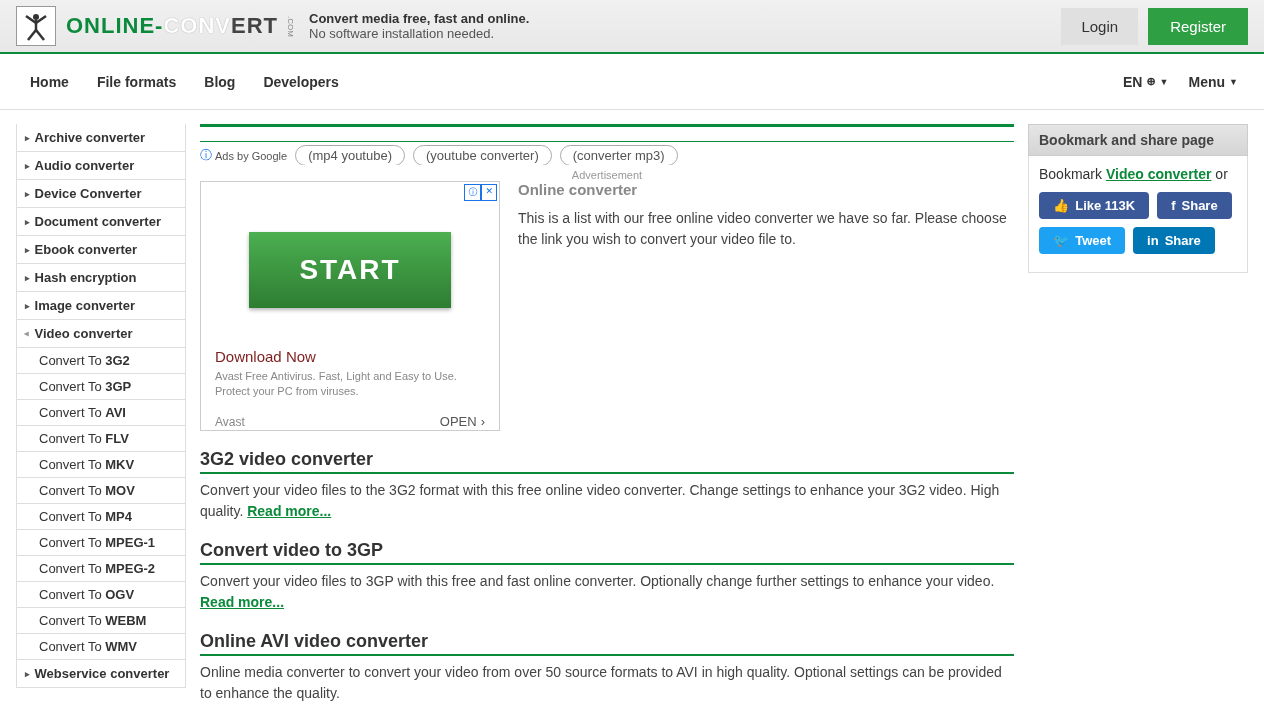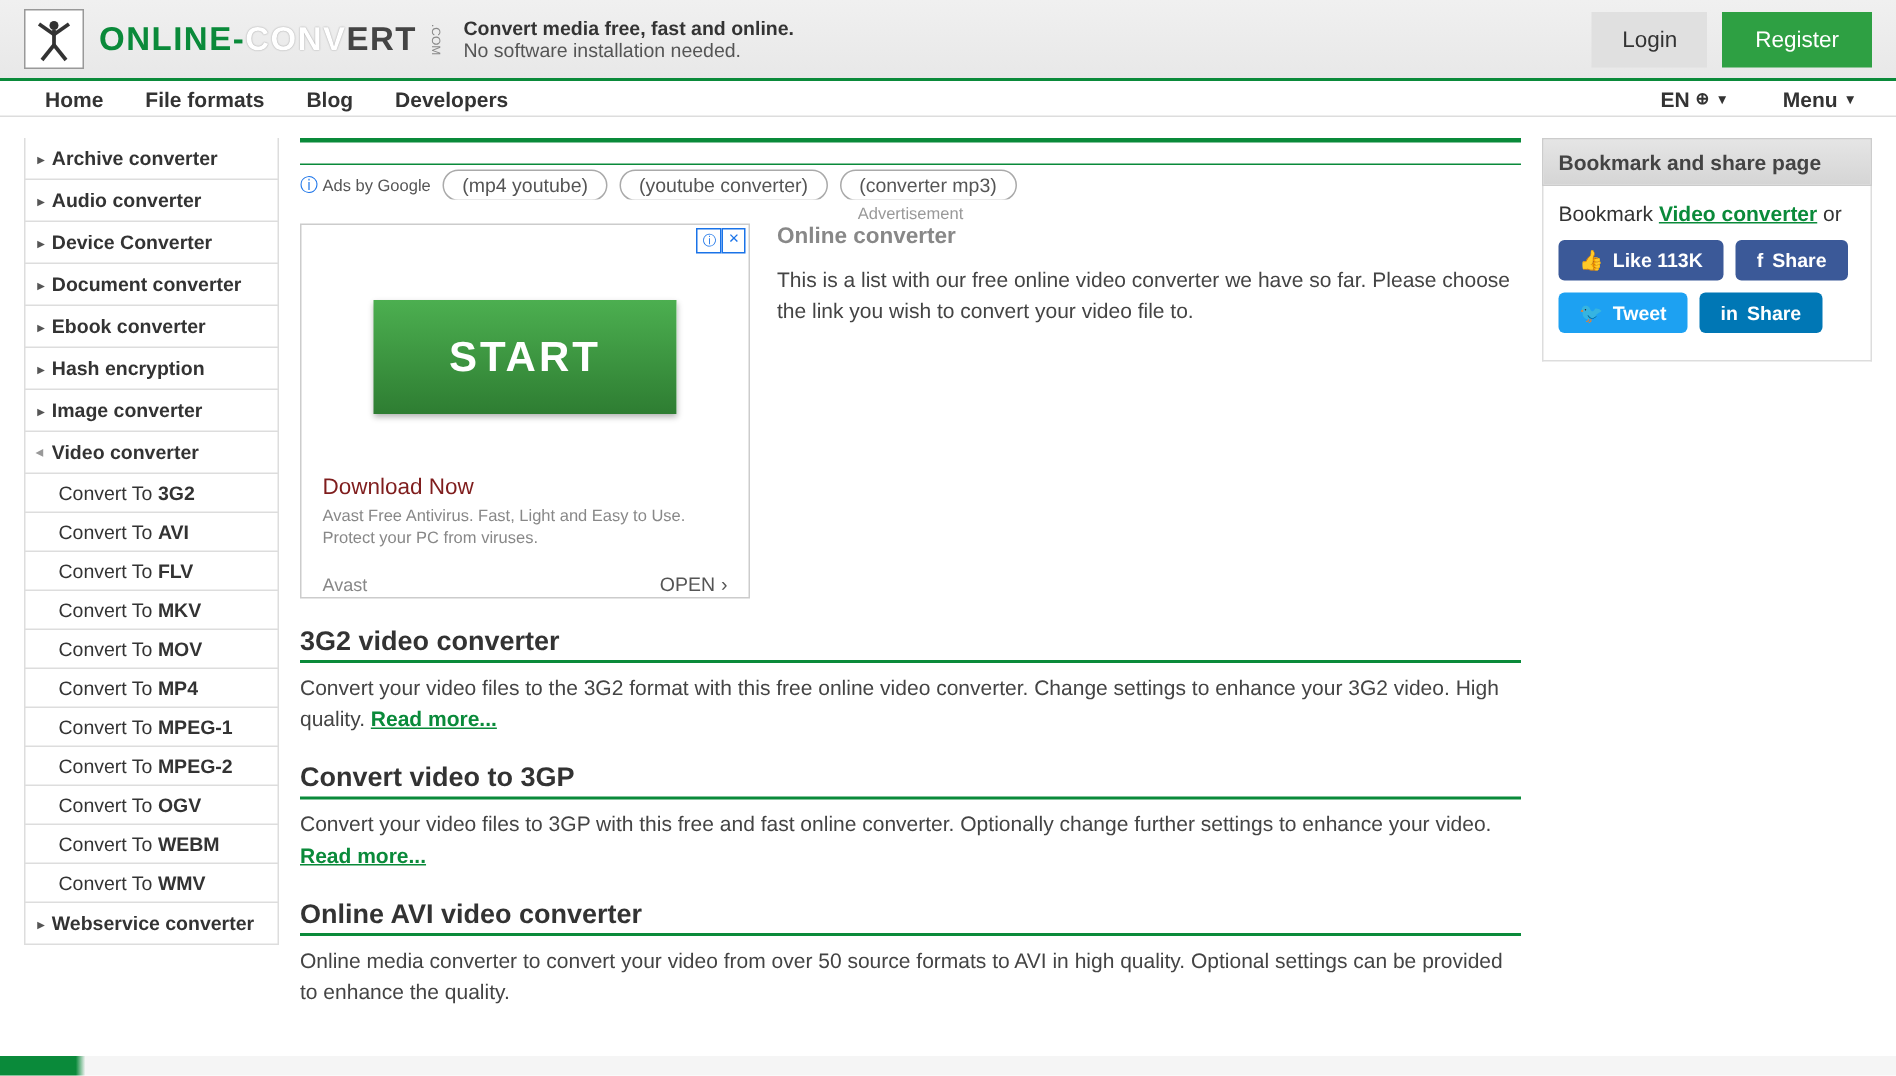--- a/index.html
+++ b/index.html
@@ -12,24 +12,24 @@
 .logo-text{font-size:22px;font-weight:bold;letter-spacing:1px}
 .logo-text .g{color:#0a8a3a}
 .logo-text .w{color:#fff;text-shadow:0 0 1px #888}
 .logo-text .d{color:#444}
 .logo-sub{font-size:8px;color:#888;writing-mode:vertical-lr;margin-left:-2px}
 .tagline{margin-left:14px;font-size:13px;color:#555}
 .tagline .t1{font-weight:bold;color:#333}
 .header-spacer{flex:1}
 .login-btn{background:#e0e0e0;border:none;padding:10px 20px;font-size:15px;color:#333;cursor:pointer;margin-right:10px}
 .register-btn{background:#2ea043;border:none;padding:10px 22px;font-size:15px;color:#fff;cursor:pointer}
-.navbar{background:#fff;border-bottom:1px solid #ddd;padding:0 16px;display:flex;align-items:center;height:24px}
+.navbar{background:#fff;border-bottom:1px solid #ddd;padding:0 16px;display:flex;align-items:center;height:56px}
 .nav-item{padding:12px 14px;font-weight:bold;color:#333;cursor:pointer;font-size:14px}
 .nav-spacer{flex:1}
-.nav-right{display:flex;align-items:center;gap:36px;padding-right:10px}
+.nav-right{display:flex;align-items:center;gap:20px;padding-right:10px}
 .nav-lang,.nav-menu{font-weight:bold;cursor:pointer;display:flex;align-items:center;gap:4px}
 .content{display:flex;gap:14px;padding:14px 16px;background:#fff;align-items:flex-start}
 .sidebar{width:170px;flex-shrink:0}
 .sb-header{background:linear-gradient(#e5e5e5,#d5d5d5);padding:7px 10px;font-weight:bold;font-size:14px;border:1px solid #ccc;color:#444}
 .sb-item{border:1px solid #ddd;border-top:none;padding:6px 8px;font-weight:bold;font-size:13px;cursor:pointer;display:flex;align-items:center;gap:5px;color:#333;background:#fff}
 .sb-item.expanded .arrow{transform:rotate(90deg)}
 .arrow{font-size:9px;color:#555}
 .sb-sub{border:1px solid #ddd;border-top:none;padding:5px 8px 5px 22px;font-size:13px;cursor:pointer;background:#fff}
 .sb-sub b{font-weight:bold}
 .main{flex:1;min-width:0}
@@ -146,20 +146,21 @@
     <div class="sb-item">
           <span class="arrow">▸</span>
           <span>Image converter</span>
         </div>
     <div class="sb-item expanded">
           <span class="arrow" style="color:#999">▾</span>
           <span>Video converter</span>
         </div>
     <div id="subs">
           <div class="sb-sub"><span>Convert To </span><b>3G2</b></div>
+          <div class="sb-sub"><span>Convert To </span><b>3GP</b></div>
           <div class="sb-sub"><span>Convert To </span><b>AVI</b></div>
           <div class="sb-sub"><span>Convert To </span><b>FLV</b></div>
           <div class="sb-sub"><span>Convert To </span><b>MKV</b></div>
           <div class="sb-sub"><span>Convert To </span><b>MOV</b></div>
           <div class="sb-sub"><span>Convert To </span><b>MP4</b></div>
           <div class="sb-sub"><span>Convert To </span><b>MPEG-1</b></div>
           <div class="sb-sub"><span>Convert To </span><b>MPEG-2</b></div>
           <div class="sb-sub"><span>Convert To </span><b>OGV</b></div>
           <div class="sb-sub"><span>Convert To </span><b>WEBM</b></div>
           <div class="sb-sub"><span>Convert To </span><b>WMV</b></div>

